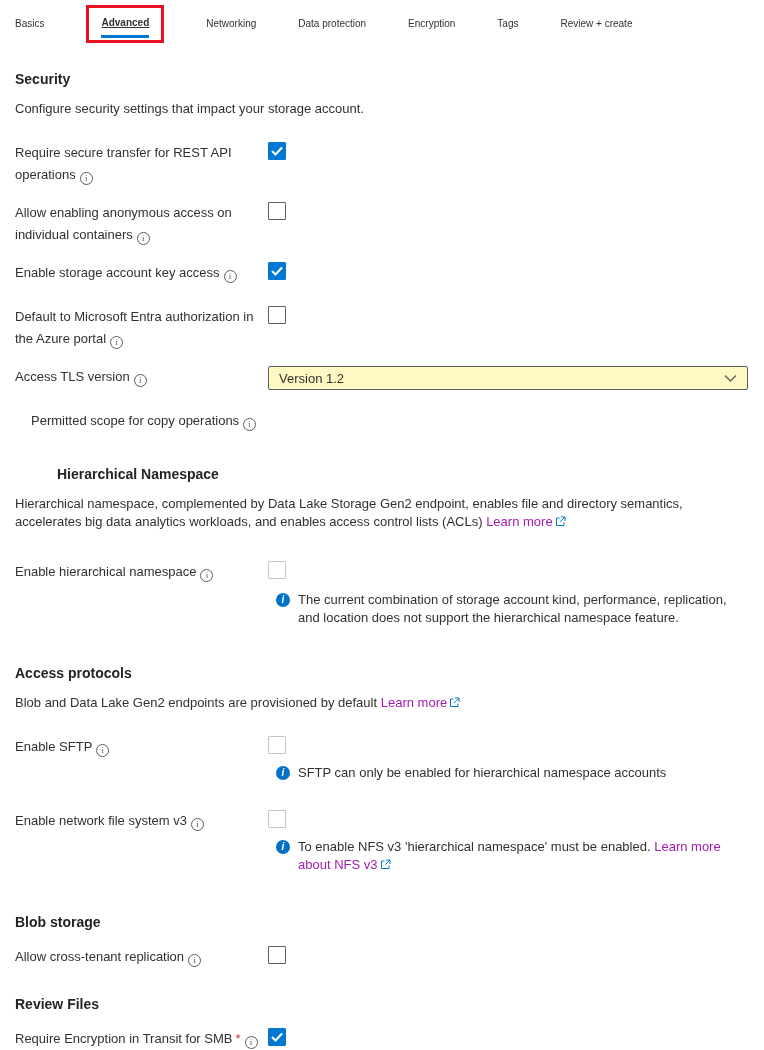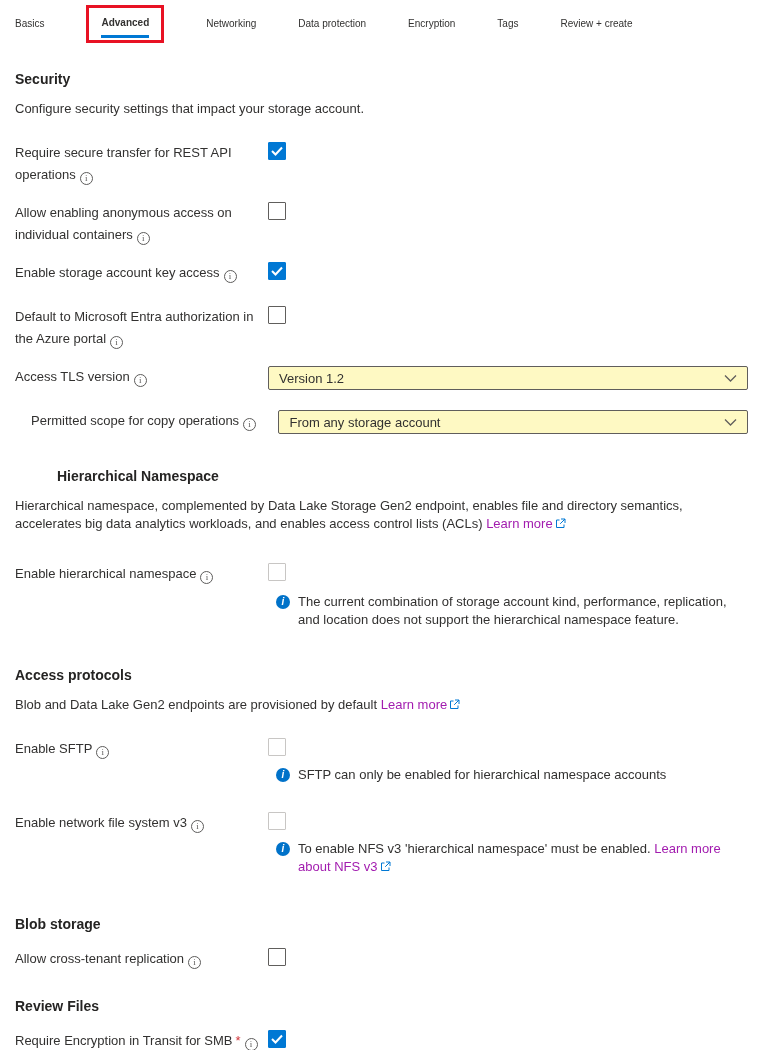--- a/index.html
+++ b/index.html
@@ -9,21 +9,21 @@
     background:#ffffff; color:#323130;
     font-family:"Liberation Sans", sans-serif;
     font-size:13px;
   }
   
   .tabs { display:flex; align-items:center; padding-left:15px; height:47px; }
   .tab { font-size:10px; color:#323130; white-space:nowrap; padding:6px 0; cursor:pointer; }
   .tab + .tab, .tab-highlight { margin-left:0; }
   .tabs > * { margin-right:42px; }
   .tab-highlight { border:3px solid #e81123; padding:3px 12px 2px 12px; }
-  .tab.active { font-weight:bold; border-bottom:3px solid #0078d4; padding-bottom:7px; }
+  .tab.active { font-weight:bold; border-bottom:3px solid #0078d4; padding-bottom:7px;text-decoration:underline; }
   
   main { padding:0 16px 0 15px; }
   .section-title { font-size:14px; font-weight:bold; margin:0; color:#252423; }
   .section-desc { margin:13px 0 0 0; line-height:18px; max-width:740px; }
   .row { display:flex; align-items:flex-start; }
   .row .label { width:253px; line-height:22px; padding-right:10px; }
   
   .info-o {
     display:inline-block; width:13px; height:13px; border:1px solid #5d5c5b; border-radius:50%;
     font-size:9px; line-height:11px; text-align:center; color:#5d5c5b;
@@ -113,26 +113,20 @@
     <div class="dropdown">
       <span>Version 1.2</span>
       <svg width="13" height="9" viewBox="0 0 13 9">
           <path d="M1 1.5 L6.5 7 L12 1.5" stroke="#605e5c" stroke-width="1.3" fill="none"></path>
         </svg>
     </div>
   </div>
 
   <div class="row mt20">
     <div class="label"><span>Permitted scope for copy operations</span><span class="info-o"></span></div>
-    <div class="dropdown">
-      <span>From any storage account</span>
-      <svg width="13" height="9" viewBox="0 0 13 9">
-          <path d="M1 1.5 L6.5 7 L12 1.5" stroke="#605e5c" stroke-width="1.3" fill="none"></path>
-        </svg>
-    </div>
   </div>
 
   <h3 class="section-title mt34">Hierarchical Namespace</h3>
   <p class="section-desc"><span>Hierarchical namespace, complemented by Data Lake Storage Gen2 endpoint, enables file and directory semantics, accelerates big data analytics workloads, and enables access control lists (ACLs)</span>
     <span class="link"><span>Learn more</span><svg class="ext-icon" width="11" height="11" viewBox="0 0 11 11">
           <path d="M4.5 2 H1.5 V9.5 H9 V6.5" stroke="#0078d4" fill="none"></path>
           <path d="M6 1 H10 V5" stroke="#0078d4" fill="none"></path>
           <path d="M10 1 L5.2 5.8" stroke="#0078d4" fill="none"></path>
         </svg></span>
   </p>

